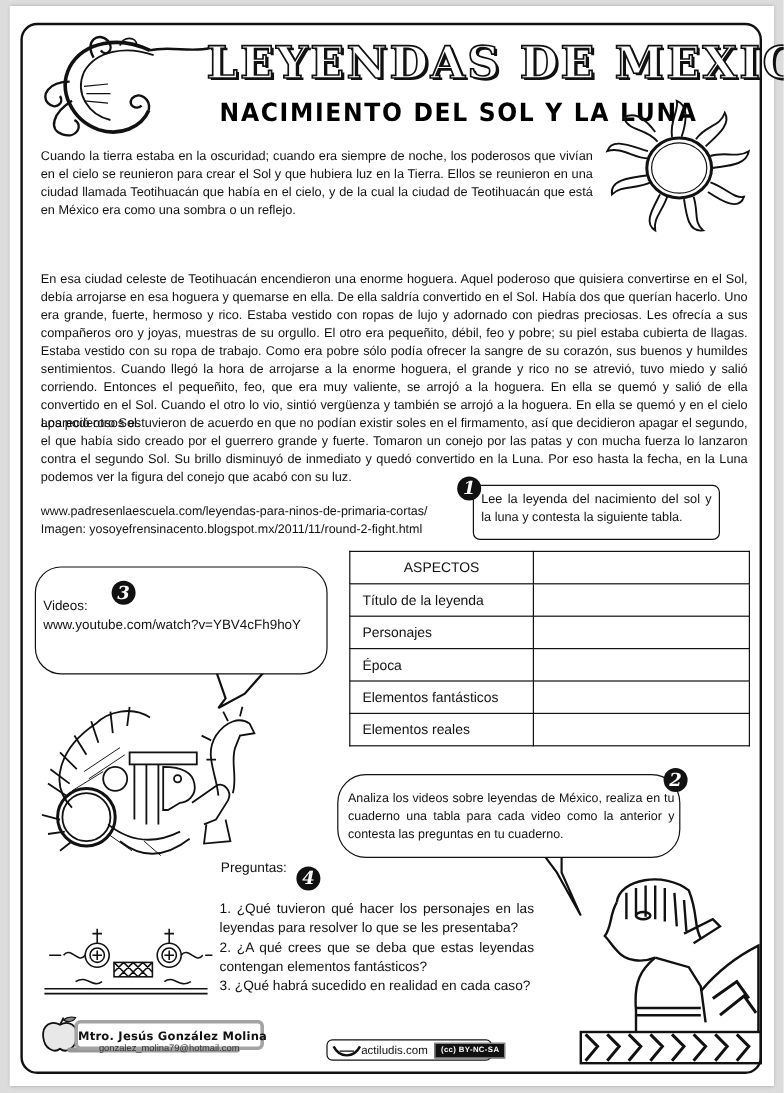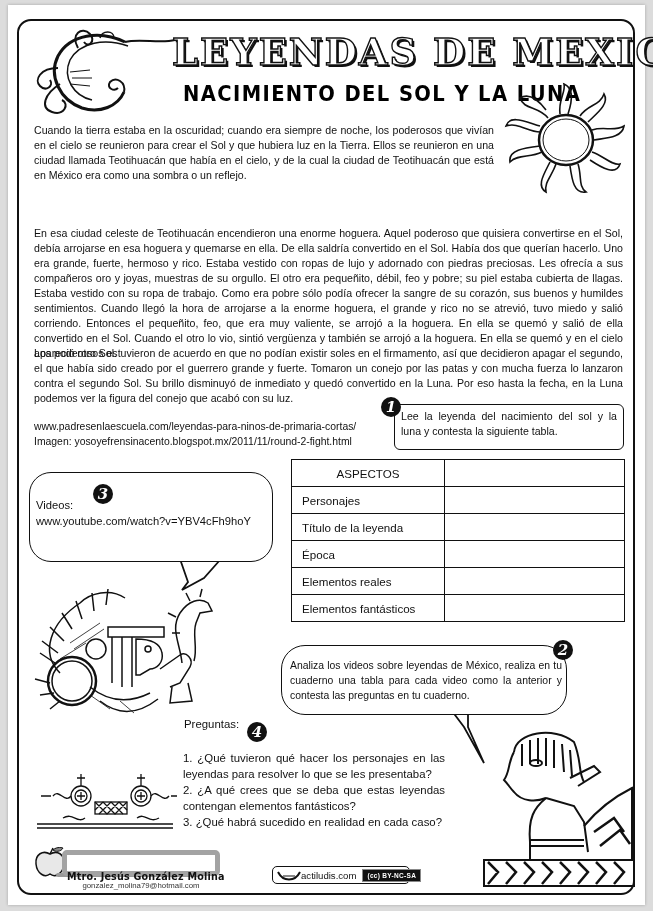--- a/index.html
+++ b/index.html
@@ -27,21 +27,21 @@
       left: 183px; top: 82px; font-family: "DejaVu Sans", sans-serif; font-weight: bold;
       font-size: 21px; letter-spacing: 1.5px; white-space: nowrap; color: #000;
       transform: scaleX(0.93); transform-origin: left top;
     }
     .para { font-size: 10.6px; line-height: 15px; text-align: justify; }
     .p1 { left: 34px; top: 123px; width: 460px; }
     .p2 { left: 34px; top: 197px; width: 589px; margin-top: 29px; }
     .p3 { left: 34px; top: 346px; width: 589px; }
     .refs { left: 34px; top: 419px; font-size: 10.4px; line-height: 15px; white-space: nowrap; }
     .box1 {
-      left: 394px; top: 404px; width: 230px; height: 46px; border: 1.5px solid #111;
+      left: 394px; top: 404px; width: 206px; height: 46px; border: 1.5px solid #111;
       border-radius: 6px; box-sizing: border-box; padding: 4px 6px; font-size: 10.6px; line-height: 15px;
       text-align: justify;
     }
     .badge {
       width: 20px; height: 20px; border-radius: 50%; background: #111; color: #fff;
       font-family: "DejaVu Serif", serif; font-weight: bold; font-style: italic; font-size: 15px;
       display: flex; align-items: center; justify-content: center; line-height: 1;
     }
     .bubble3 {
       left: 29px; top: 472px; width: 244px; height: 90px; border: 1.8px solid #111;
@@ -56,22 +56,22 @@
     table.aspects td.c1 { width: 132px; }
     table.aspects tr.hdr td.c1 { text-align: center; }
     .bubble2 {
       left: 281px; top: 645px; width: 286px; height: 70px; border: 1.8px solid #111;
       border-radius: 24px; box-sizing: border-box; padding: 12px 4px 0 8px; font-size: 10.4px; line-height: 15px;
       text-align: justify; background: #fff;
     }
     .preg-label { left: 184px; top: 718px; font-size: 11.4px; }
     .questions { left: 183px; top: 750px; width: 262px; font-size: 11.4px; line-height: 16px; text-align: justify; }
     .author {
-      left: 62px; top: 850px; width: 158px; height: 25px; border: 5px solid #a3a3a3; border-radius: 5px;
-      box-sizing: border-box; text-align: center; padding-top: 16px; background: #fff;
+      left: 62px; top: 850px; width: 158px; height: 25px; border: 3px solid #a3a3a3; border-radius: 5px;
+      box-sizing: border-box; text-align: center; padding-top: 6px; background: #fff;
     }
     .author .name { font-family: "DejaVu Sans", sans-serif; font-weight: bold; font-size: 9.6px; letter-spacing: 0.2px; white-space: nowrap; }
     .author .email { font-size: 7.8px; color: #333; margin-top: -1px; text-align: center; }
     .author-shadow { left: 56px; top: 873px; width: 144px; height: 4px; background: #999; border-radius: 2px; }
     .actiludis {
       left: 272px; top: 866px; width: 138px; height: 18px; border: 1px solid #111; border-radius: 5px;
       box-sizing: border-box; display: flex; align-items: center; padding-left: 28px; font-size: 9.6px;
     }
     .cc {
       margin-left: 6px; background: #111; color: #fff; font-size: 6.5px; font-weight: bold; padding: 2px 4px;
@@ -137,37 +137,37 @@
 </div>
 <div class="abs badge" style="left:93px;top:484px;">3</div>
 
 <table class="aspects">
   <tbody>
       <tr class="hdr">
     <td class="c1">ASPECTOS</td>
     <td></td>
   </tr>
   <tr>
+    <td class="c1">Título de la leyenda</td>
+    <td></td>
+  </tr>
+  <tr>
     <td class="c1">Personajes</td>
     <td></td>
   </tr>
   <tr>
-    <td class="c1">Título de la leyenda</td>
-    <td></td>
-  </tr>
-  <tr>
     <td class="c1">Época</td>
     <td></td>
   </tr>
   <tr>
+    <td class="c1">Elementos fantásticos</td>
+    <td></td>
+  </tr>
+  <tr>
     <td class="c1">Elementos reales</td>
-    <td></td>
-  </tr>
-  <tr>
-    <td class="c1">Elementos fantásticos</td>
     <td></td>
   </tr>
 </tbody>
   </table>
 
 <svg style="left:30px;top:583px;" width="185" height="135" viewBox="0 0 185 135">
   <g fill="none" stroke="#111" stroke-width="1.5">
     <path d="M30 90 C10 70, 20 40, 50 20 C60 10, 80 5, 95 15"></path>
     <path d="M25 80 L10 70 M28 70 L12 58 M34 58 L20 44 M42 46 L32 30 M52 36 L46 18 M64 28 L62 10 M76 22 L78 6"></path>
     <path d="M20 100 L5 96 M24 110 L10 112 M30 118 L20 126"></path>

